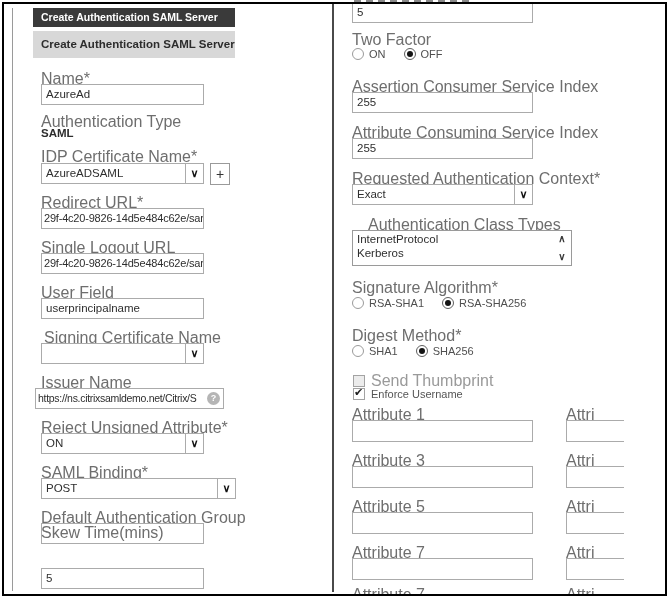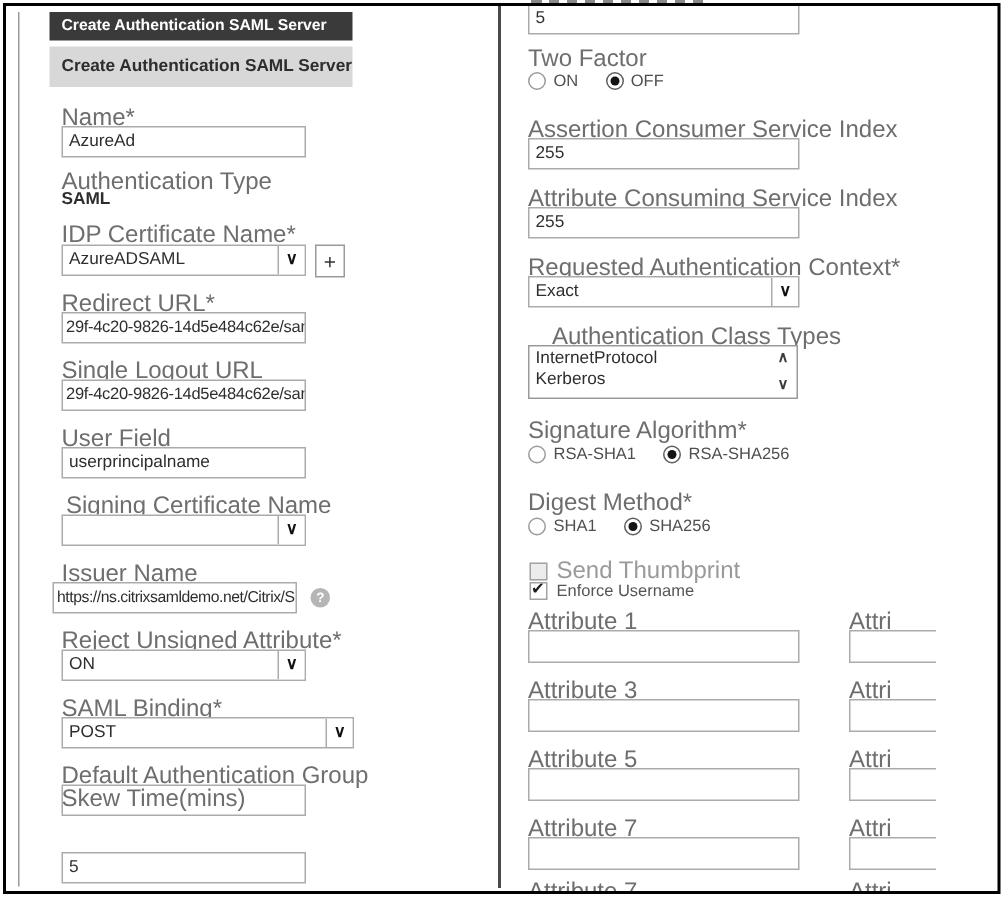--- a/index.html
+++ b/index.html
@@ -106,21 +106,21 @@
 <div class="lbl" style="left:41px;top:284px">User Field</div>
 <div class="inp" style="left:41px;top:298px;width:163px">userprincipalname</div>
 
 <div class="lbl" style="left:44px;top:329px">Signing Certificate Name</div>
 <div class="inp sel" style="left:41px;top:343px;width:163px">
   <span></span>
   <span class="caret">∨</span>
 </div>
 
 <div class="lbl" style="left:41px;top:374px">Issuer Name</div>
-<div class="inp tight" style="left:35px;top:388px;width:163px">https://ns.citrixsamldemo.net/Citrix/S</div>
+<div class="inp tight" style="left:35px;top:388px;width:189px">https://ns.citrixsamldemo.net/Citrix/S</div>
 <div class="helpicon" style="left:207px;top:392px">?</div>
 
 <div class="lbl" style="left:41px;top:419px">Reject Unsigned Attribute*</div>
 <div class="inp sel" style="left:41px;top:433px;width:163px">
   <span>ON</span>
   <span class="caret">∨</span>
 </div>
 
 <div class="lbl" style="left:41px;top:464px">SAML Binding*</div>
 <div class="inp sel" style="left:41px;top:478px;width:195px">
@@ -152,21 +152,21 @@
 <div class="lbl" style="left:352px;top:124px">Attribute Consuming Service Index</div>
 <div class="inp" style="left:352px;top:138px;width:181px">255</div>
 
 <div class="lbl" style="left:352px;top:170px">Requested Authentication Context*</div>
 <div class="inp sel" style="left:352px;top:184px;width:181px">
   <span>Exact</span>
   <span class="caret">∨</span>
 </div>
 
 <div class="lbl" style="left:368px;top:216px">Authentication Class Types</div>
-<div class="listbox" style="left:352px;top:230px;width:180px;height:36px">
+<div class="listbox" style="left:352px;top:230px;width:220px;height:36px">
   <div class="litem" style="padding-top:1px">InternetProtocol</div>
   <div class="litem">Kerberos</div>
   <span class="lb-up">∧</span>
   <span class="lb-down">∨</span>
 </div>
 
 <div class="lbl" style="left:352px;top:279px">Signature Algorithm*</div>
 <div class="radiorow" style="left:352px;top:297px">
   <span class="radio"></span>
   <span>RSA-SHA1</span>

